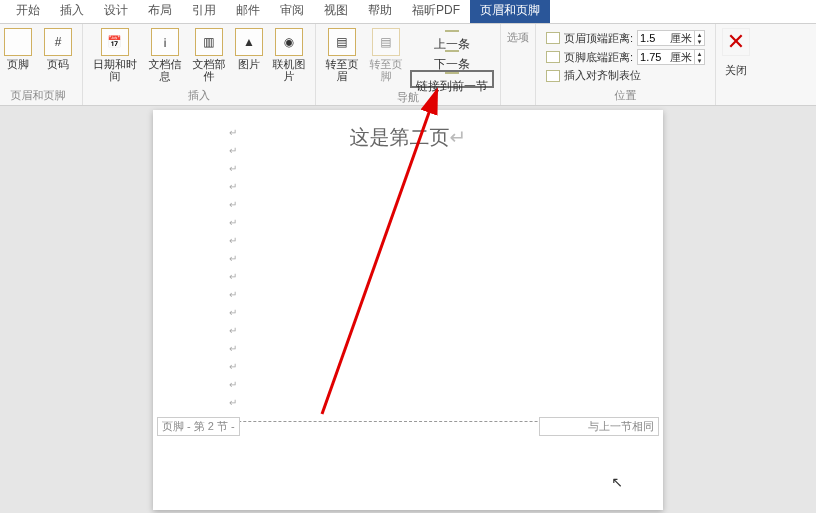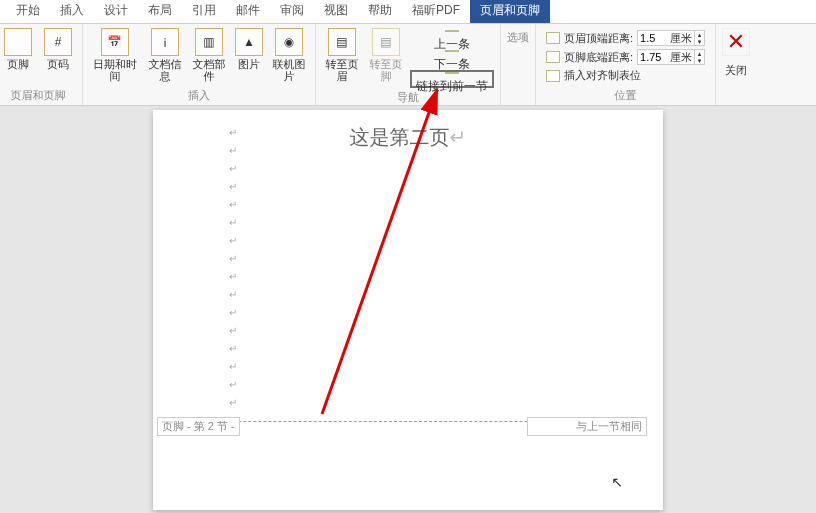--- a/index.html
+++ b/index.html
@@ -30,21 +30,21 @@
   .spin .arr { width: 10px; display: flex; flex-direction: column; border-left: 1px solid #ccc; }
   .spin .arr span { height: 7px; font-size: 7px; line-height: 7px; text-align: center; cursor: pointer; }
   .close-g { display: flex; flex-direction: column; align-items: center; padding: 4px 6px; }
   .close-ic { width: 28px; height: 28px; display: flex; align-items: center; justify-content: center; color: #c00; font-size: 22px; border: 1px solid #eee; }
   .editor { position: absolute; top: 106px; left: 0; right: 0; bottom: 0; background: #e6e6e6; display: flex; justify-content: center; overflow: hidden; }
   .page { width: 510px; background: #fff; box-shadow: 0 2px 6px rgba(0,0,0,.25); position: relative; margin-top: 4px; height: 400px; }
   .page-title { position: absolute; top: 14px; left: 0; right: 0; text-align: center; font-size: 20px; color: #666; }
   .marks { position: absolute; left: 76px; top: 14px; color: #aaa; font-size: 10px; line-height: 18px; }
   .footer-lbl { position: absolute; bottom: 74px; font-size: 11px; color: #888; background: #fff; border: 1px solid #ccc; padding: 1px 4px; }
   .footer-left { left: 4px; margin-top: 12px; }
-  .footer-right { right: 16px; padding-left: 48px; }
+  .footer-right { right: 4px; padding-left: 48px; }
   .footer-line { position: absolute; bottom: 88px; left: 30px; right: 30px; border-top: 1px dashed #999; }
   .arrow-svg { position: absolute; left: 312px; top: 84px; pointer-events: none; }
   .cursor-ic { position: absolute; bottom: 20px; right: 40px; font-size: 14px; color: #333; }
 </style>
 </head>
 <body>
 
 <div class="tabbar">
   <div class="tab">开始</div>
   <div class="tab">插入</div>

